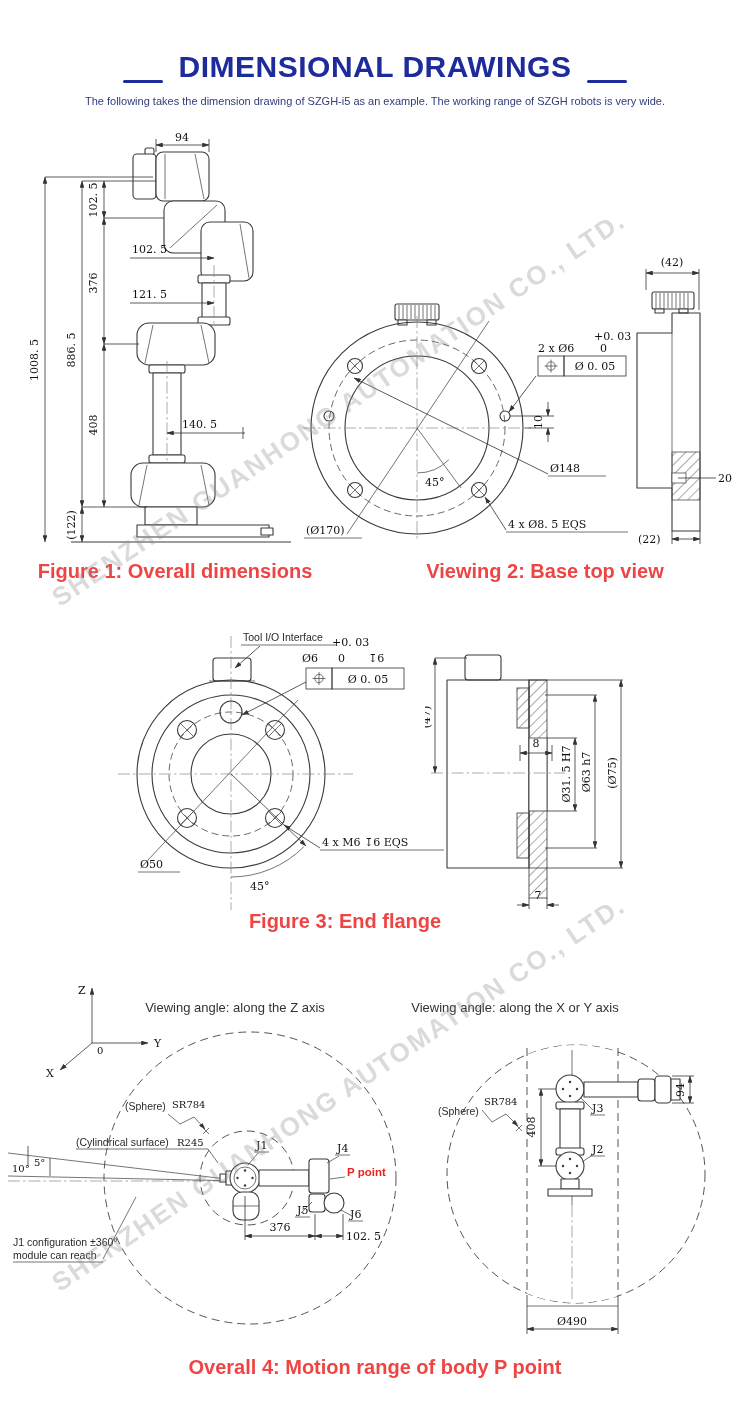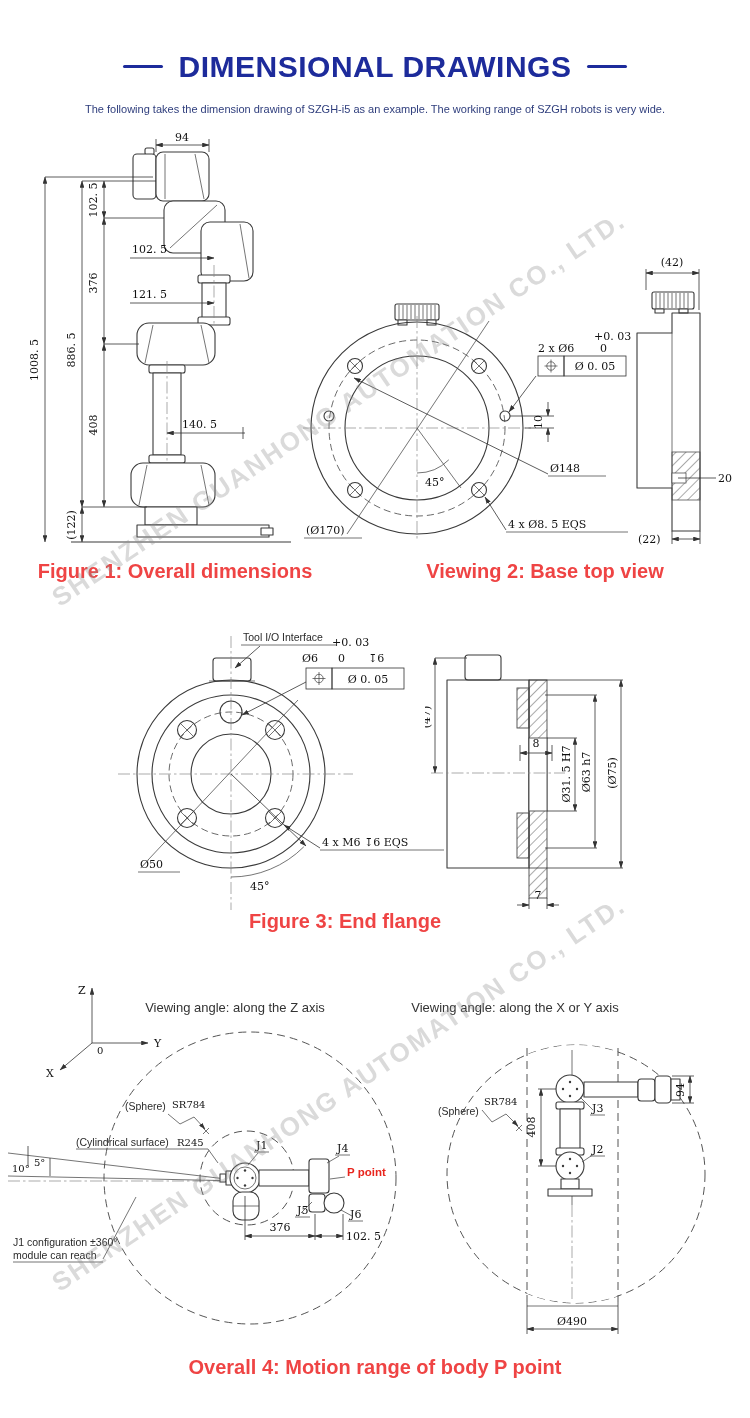--- a/index.html
+++ b/index.html
@@ -4,24 +4,24 @@
 <style>
   *{margin:0;padding:0;box-sizing:border-box}
   html,body{width:750px;height:1418px}
   body{position:relative;background:#fff;font-family:"Liberation Sans",sans-serif;overflow:hidden}
   .page{position:absolute;left:0;top:0;width:750px;height:1418px;background:#fff;overflow:hidden}
   .watermark{position:absolute;white-space:nowrap;font-size:26px;font-weight:600;letter-spacing:2px;
     color:rgba(140,140,140,.32);transform:rotate(-34deg);transform-origin:left center;z-index:9;pointer-events:none}
   .wm1{left:55px;top:585px}
   .wm2{left:55px;top:1270px}
   .header{position:absolute;top:50px;left:0;width:750px;text-align:center;z-index:2}
-  .title-row{display:flex;align-items:center;justify-content:center;gap:16px}
+  .title-row{display:flex;align-items:flex-end;justify-content:center;gap:16px}
   .dash{width:40px;height:3px;background:#1d2b9b;border-radius:2px}
   .title-row h1{font-size:30px;font-weight:bold;color:#1d2b9b;letter-spacing:.5px;line-height:1.1}
-  .subtitle{margin-top:20px;font-size:11px;color:#2e3d7c}
+  .subtitle{margin-top:12px;font-size:11px;color:#2e3d7c}
   .fig{position:absolute;z-index:1}
   .caption{position:absolute;font-size:20px;font-weight:600;color:#ef4444;z-index:2;text-align:center}
   .cap1{left:30px;top:560px;width:290px}
   .cap2{left:400px;top:560px;width:290px}
   .cap3{left:175px;top:910px;width:340px}
   .cap4{left:0;top:1356px;width:750px}
   
   .o{fill:#fff;stroke:#3a3a3a;stroke-width:1.1;stroke-linejoin:round}
   .on{fill:none;stroke:#3a3a3a;stroke-width:1.1;stroke-linejoin:round}
   .thin{fill:none;stroke:#474747;stroke-width:.75}

